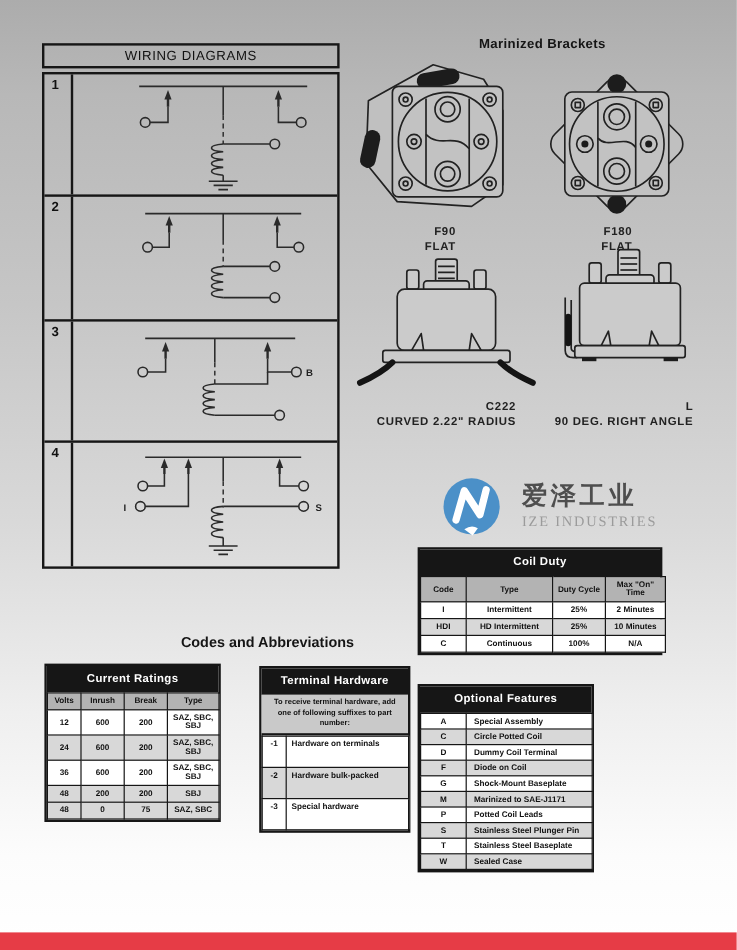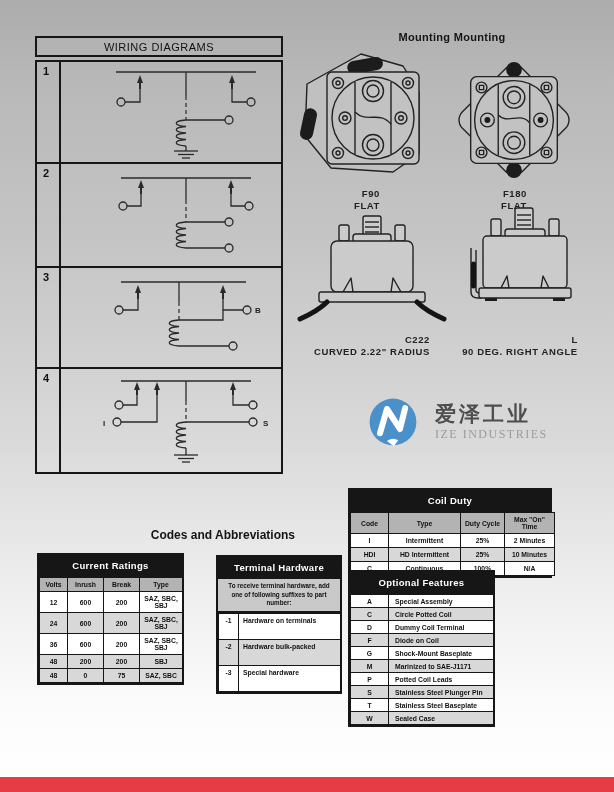--- a/index.html
+++ b/index.html
@@ -60,21 +60,21 @@
   .dtable th {
     background:#b3b3b3; border:1.5px solid #161616; font-size:6.8px; font-weight:bold;
     color:#111; text-align:center; padding:3px 1px;
   }
   .dtable td {
     border:1.5px solid #161616; font-size:6.8px; font-weight:bold; color:#111;
     text-align:center; padding:3px 1px; background:#fff;
   }
   .dtable tr.shade td { background:#d8d8d8; }
 
-  .coil-duty { left:348px; top:488px; width:204px; }
+  .coil-duty { left:348px; top:456px; width:204px; }
   .current-ratings { left:37px; top:553px; width:147px; }
 
   .terminal-hardware { left:196px; top:555px; width:126px;margin-left:20px; }
   .terminal-hardware .note {
     background:#c9c9c9; border-bottom:2px solid #161616; font-size:6.3px; font-weight:bold;
     color:#111; text-align:center; padding:3px 5px; line-height:1.35;
   }
   .terminal-hardware td { text-align:left; vertical-align:top; height:26px; padding:3px 4px; }
   .terminal-hardware td:first-child { text-align:center; }
 
@@ -198,21 +198,21 @@
           <path class="sch" d="M125,53 c-13,1 -13,5.5 0,6.5 c-13,1 -13,5.5 0,6.5 c-13,1 -13,5.5 0,6.5 c-13,1 -13,5.5 0,6.5"></path>
           <line class="sch" x1="125" y1="79" x2="125" y2="86"></line>
           <line class="sch" x1="113" y1="86" x2="137" y2="86"></line>
           <line class="sch" x1="117" y1="89.5" x2="133" y2="89.5"></line>
           <line class="sch" x1="121" y1="93" x2="129" y2="93"></line>
         </svg>
       </div>
     </div>
   </div>
 
-  <div class="mounting-title">Mounting Mounting</div>
+  <div class="mounting-title">Marinized Brackets</div>
 
   <div class="fig" style="left:296px; top:50px; width:142px;">
     <svg width="140" height="134" viewBox="0 0 140 134">
       <polygon class="ln-bg" fill="#c0c0c0" points="64,4 106,16 122,42 122,104 96,122 34,118 8,86 10,34"></polygon>
       <rect class="dark" x="50" y="9" width="36" height="13" rx="6.5" transform="rotate(-10 68 15)"></rect>
       <rect class="dark" x="5" y="58" width="13" height="32" rx="6.5" transform="rotate(12 11 74)"></rect>
       <rect class="ln-bg" fill="#c2c2c2" x="30" y="22" width="92" height="92" rx="5"></rect>
       <circle class="ln" cx="41" cy="33" r="5.5"></circle>
         <circle class="ln" cx="41" cy="33" r="2"></circle>
       <circle class="ln" cx="111" cy="33" r="5.5"></circle>

